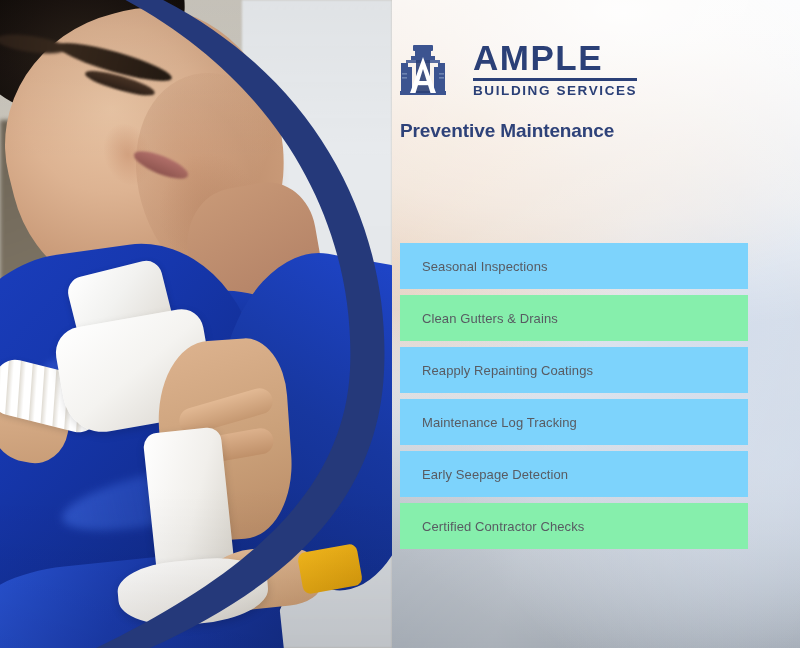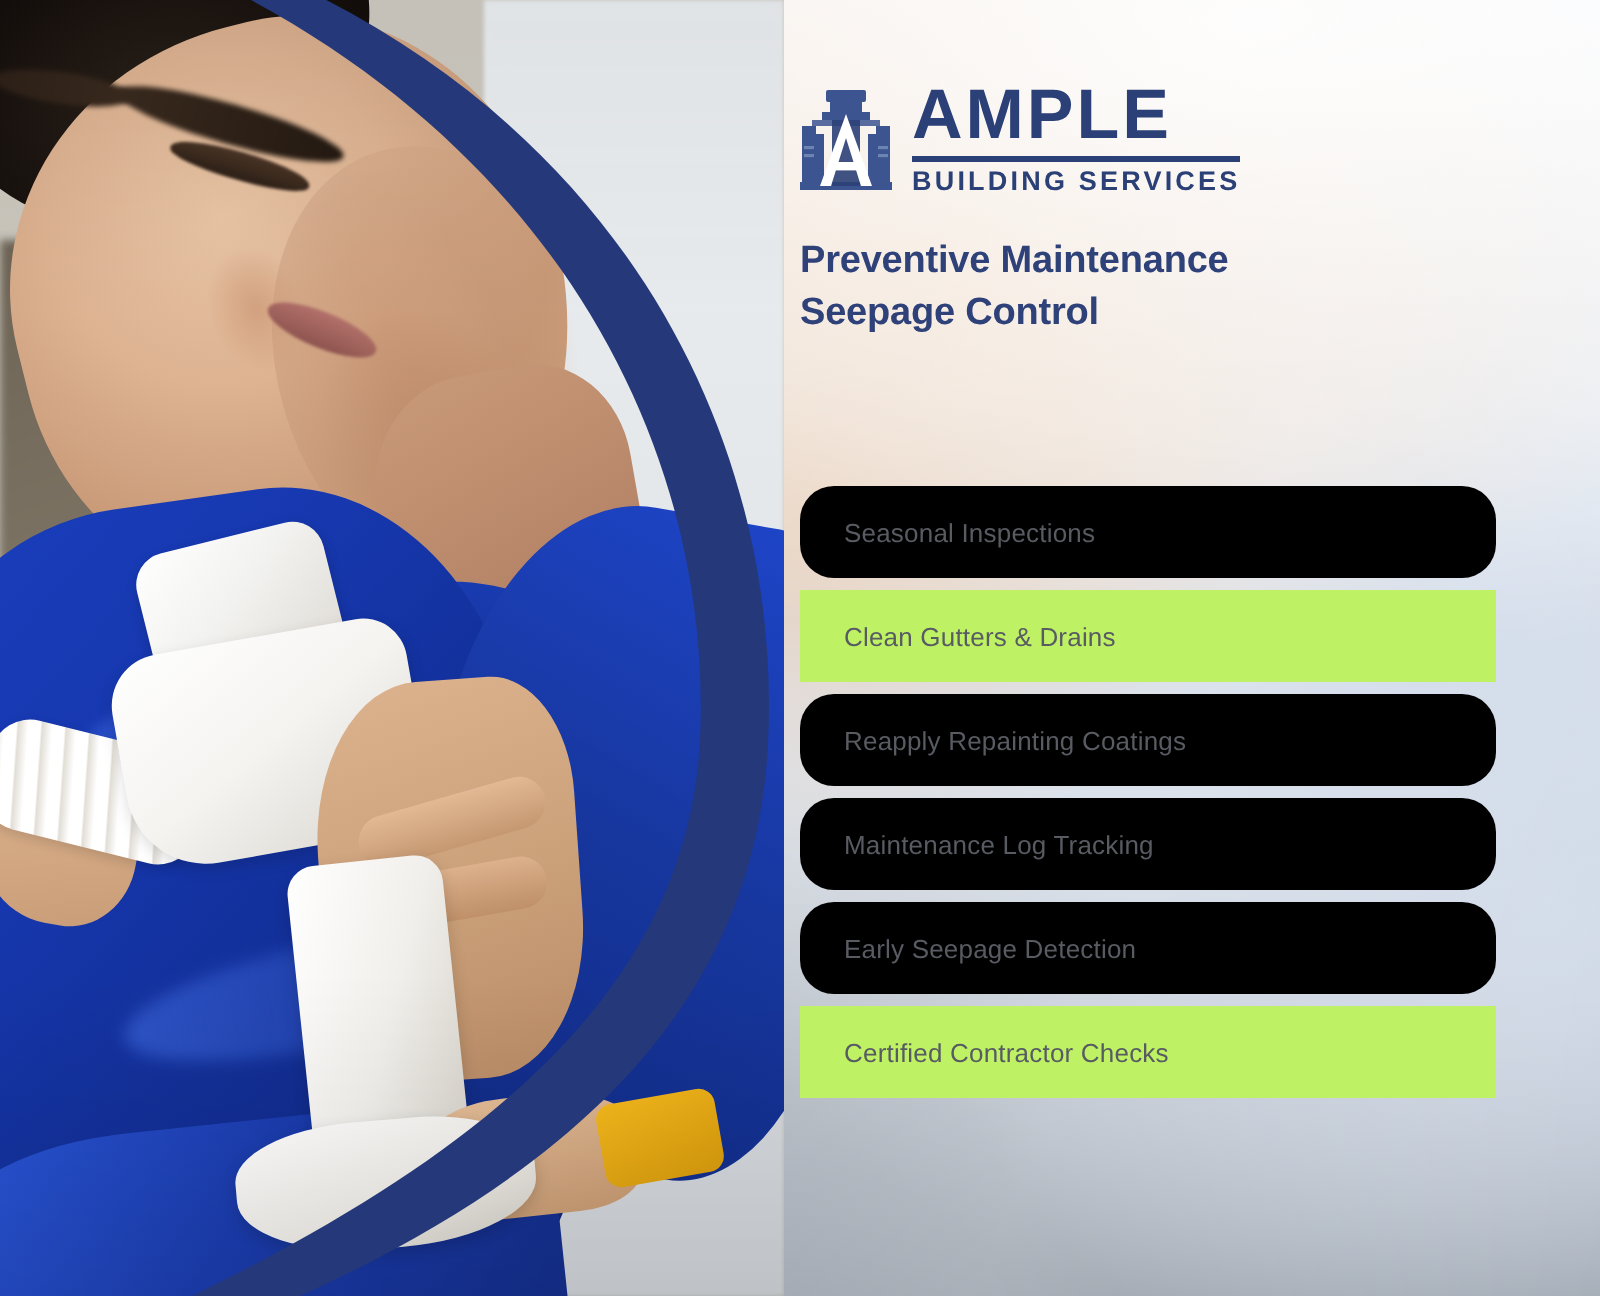--- a/index.html
+++ b/index.html
@@ -269,21 +269,21 @@
 
   
   .content{
     position:absolute;left:400px;top:0;width:400px;height:648px;
   }
   .logo{
     position:absolute;left:0px;top:40px;
     display:flex;align-items:center;gap:10px;
   }
   .logo-mark{width:46px;height:52px;flex:0 0 auto;}
-  .logo-words{display:flex;flex-direction:column;line-height:1;}
+  .logo-words{display:flex;flex-direction:column;line-height:1;margin-left:17px;}
   .logo-name{
     font-size:35px;font-weight:700;letter-spacing:1.5px;
     color:#2b4077;
   }
   .logo-rule{
     height:3px;background:#2b4077;margin:3px 0 3px 0;width:100%;
   }
   .logo-sub{
     font-size:13.5px;font-weight:700;letter-spacing:1.6px;
     color:#2b4077;text-align:center;
@@ -301,22 +301,22 @@
   }
   .row{
     height:46px;
     display:flex;align-items:center;
     padding-left:22px;
     box-sizing:border-box;
     font-size:13px;
     color:#585b62;
     letter-spacing:.1px;
   }
-  .row.alt-a{background:#000000;border-radius:17px;}
-  .row.alt-b{background:#bef264;align-items:center;}
+  .row.alt-a{background:#7dd3fc;}
+  .row.alt-b{background:#86efac;align-items:center;}
 </style>
 </head>
 <body>
 
 <div class="canvas">
 
   <div class="bg-photo"></div>
   <div class="bg-soft"></div>
 
   <div class="photo">
@@ -402,21 +402,20 @@
       </svg>
       <div class="logo-words">
         <div class="logo-name">AMPLE</div>
         <div class="logo-rule"></div>
         <div class="logo-sub">BUILDING SERVICES</div>
       </div>
     </div>
 
     <div class="headline">
       <div>Preventive Maintenance</div>
-      <div>Seepage Control</div>
     </div>
 
     <div class="list">
       <div class="row alt-a">
           <span>Seasonal Inspections</span>
         </div>
       <div class="row alt-b">
           <span>Clean Gutters &amp; Drains</span>
         </div>
       <div class="row alt-a">

